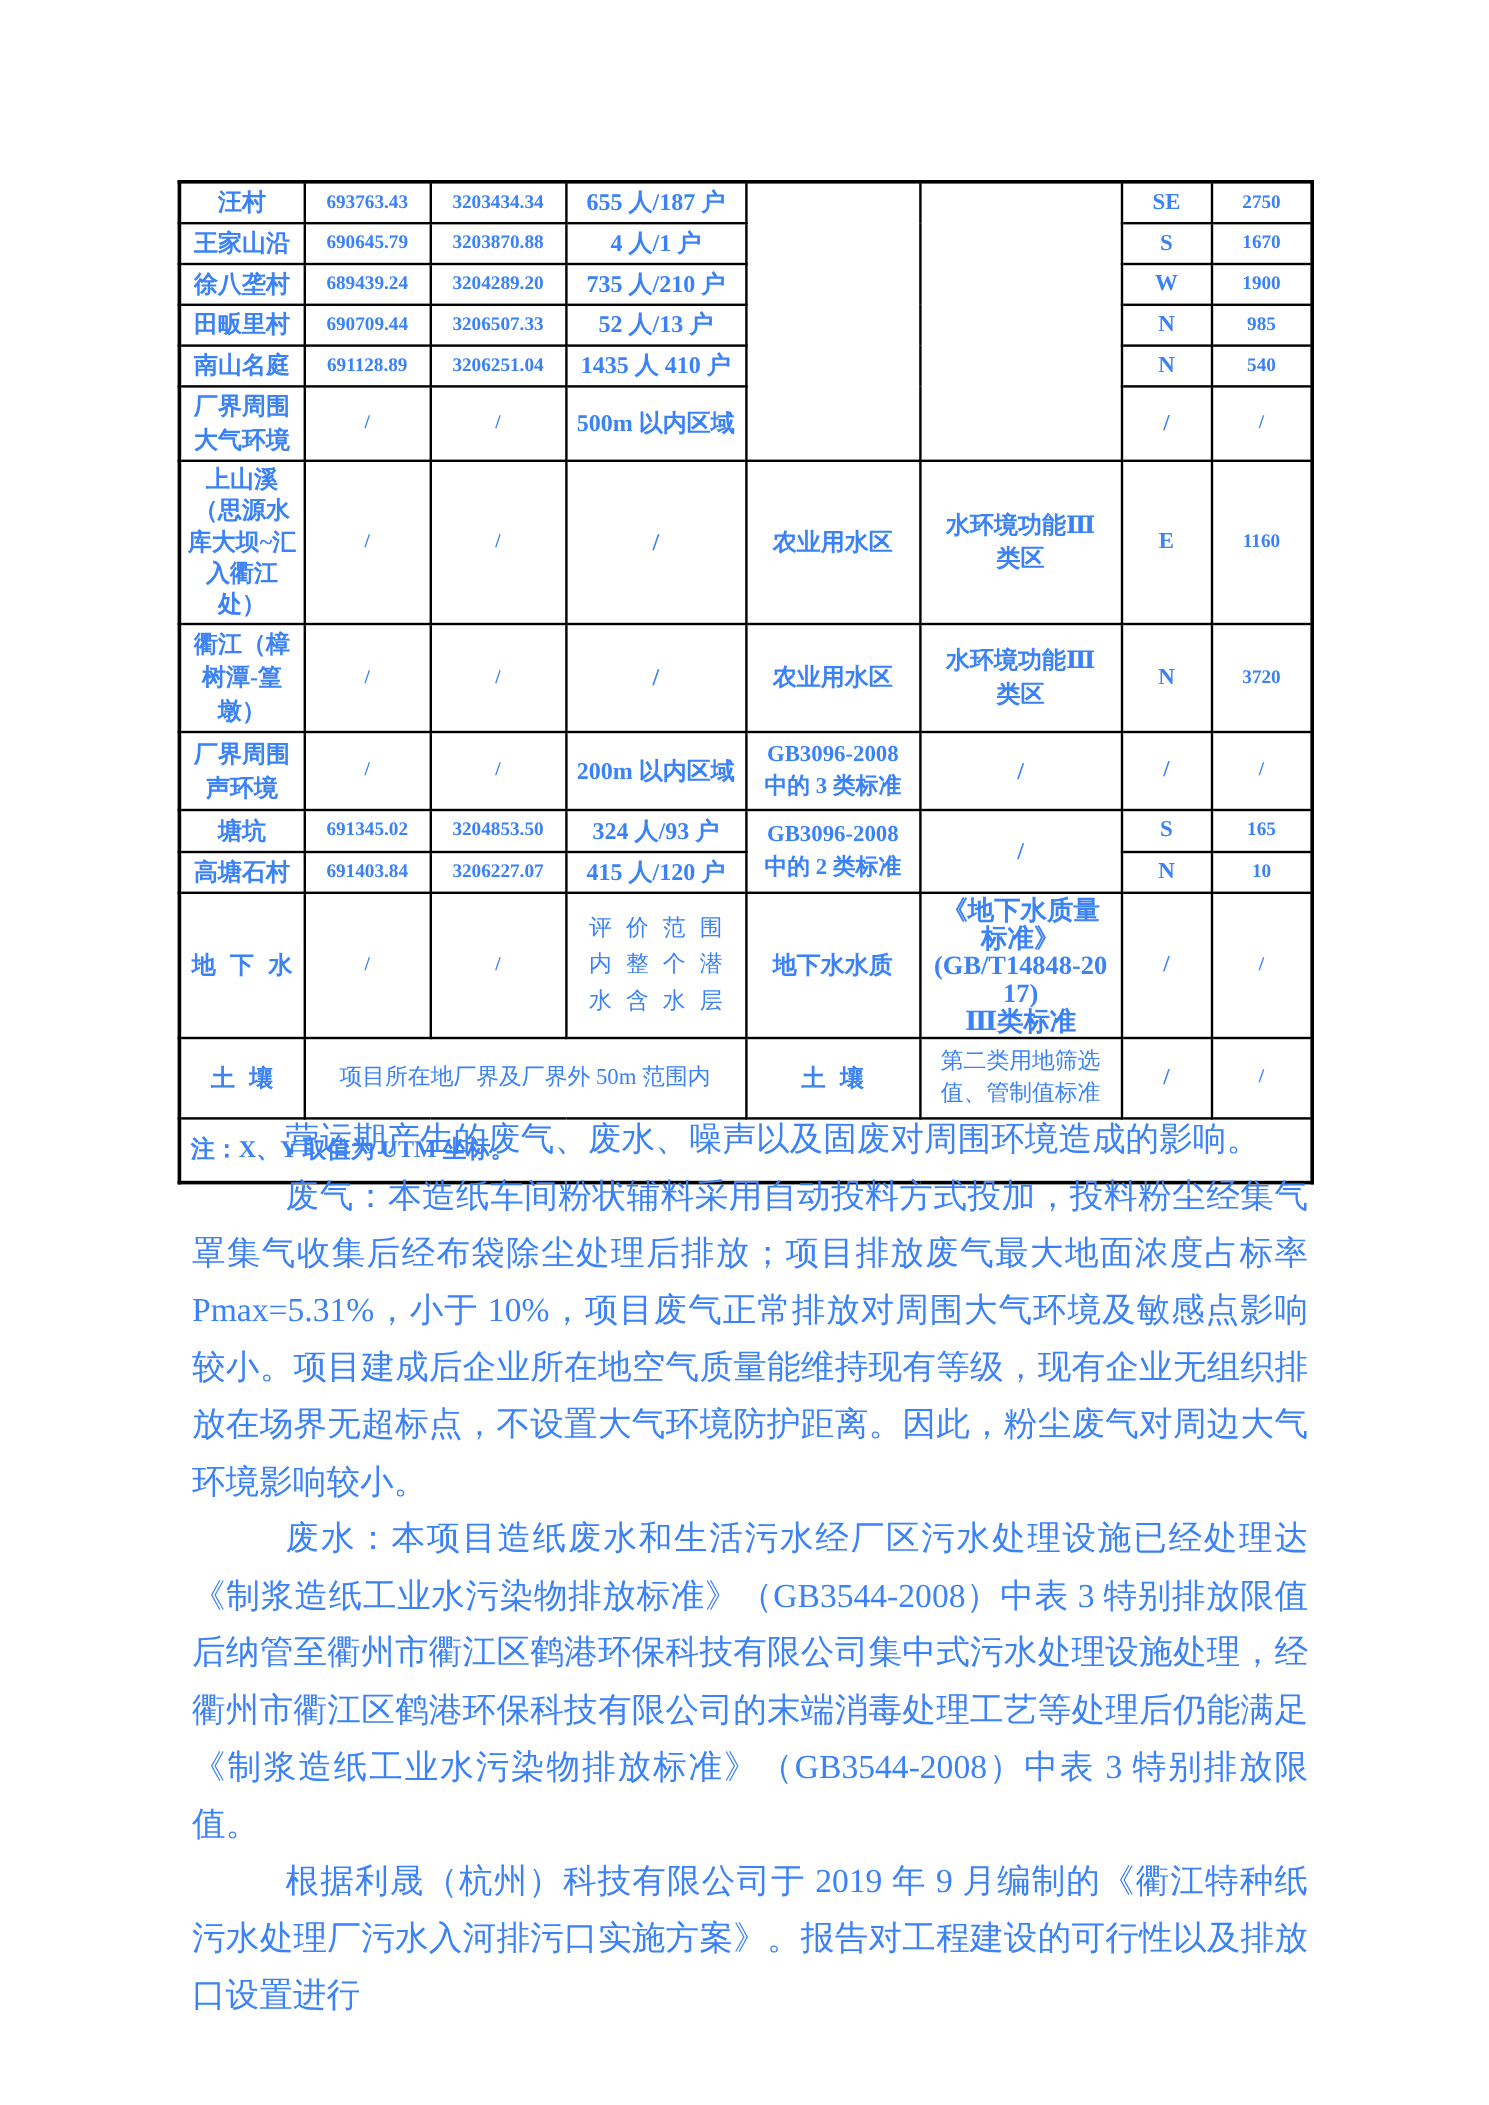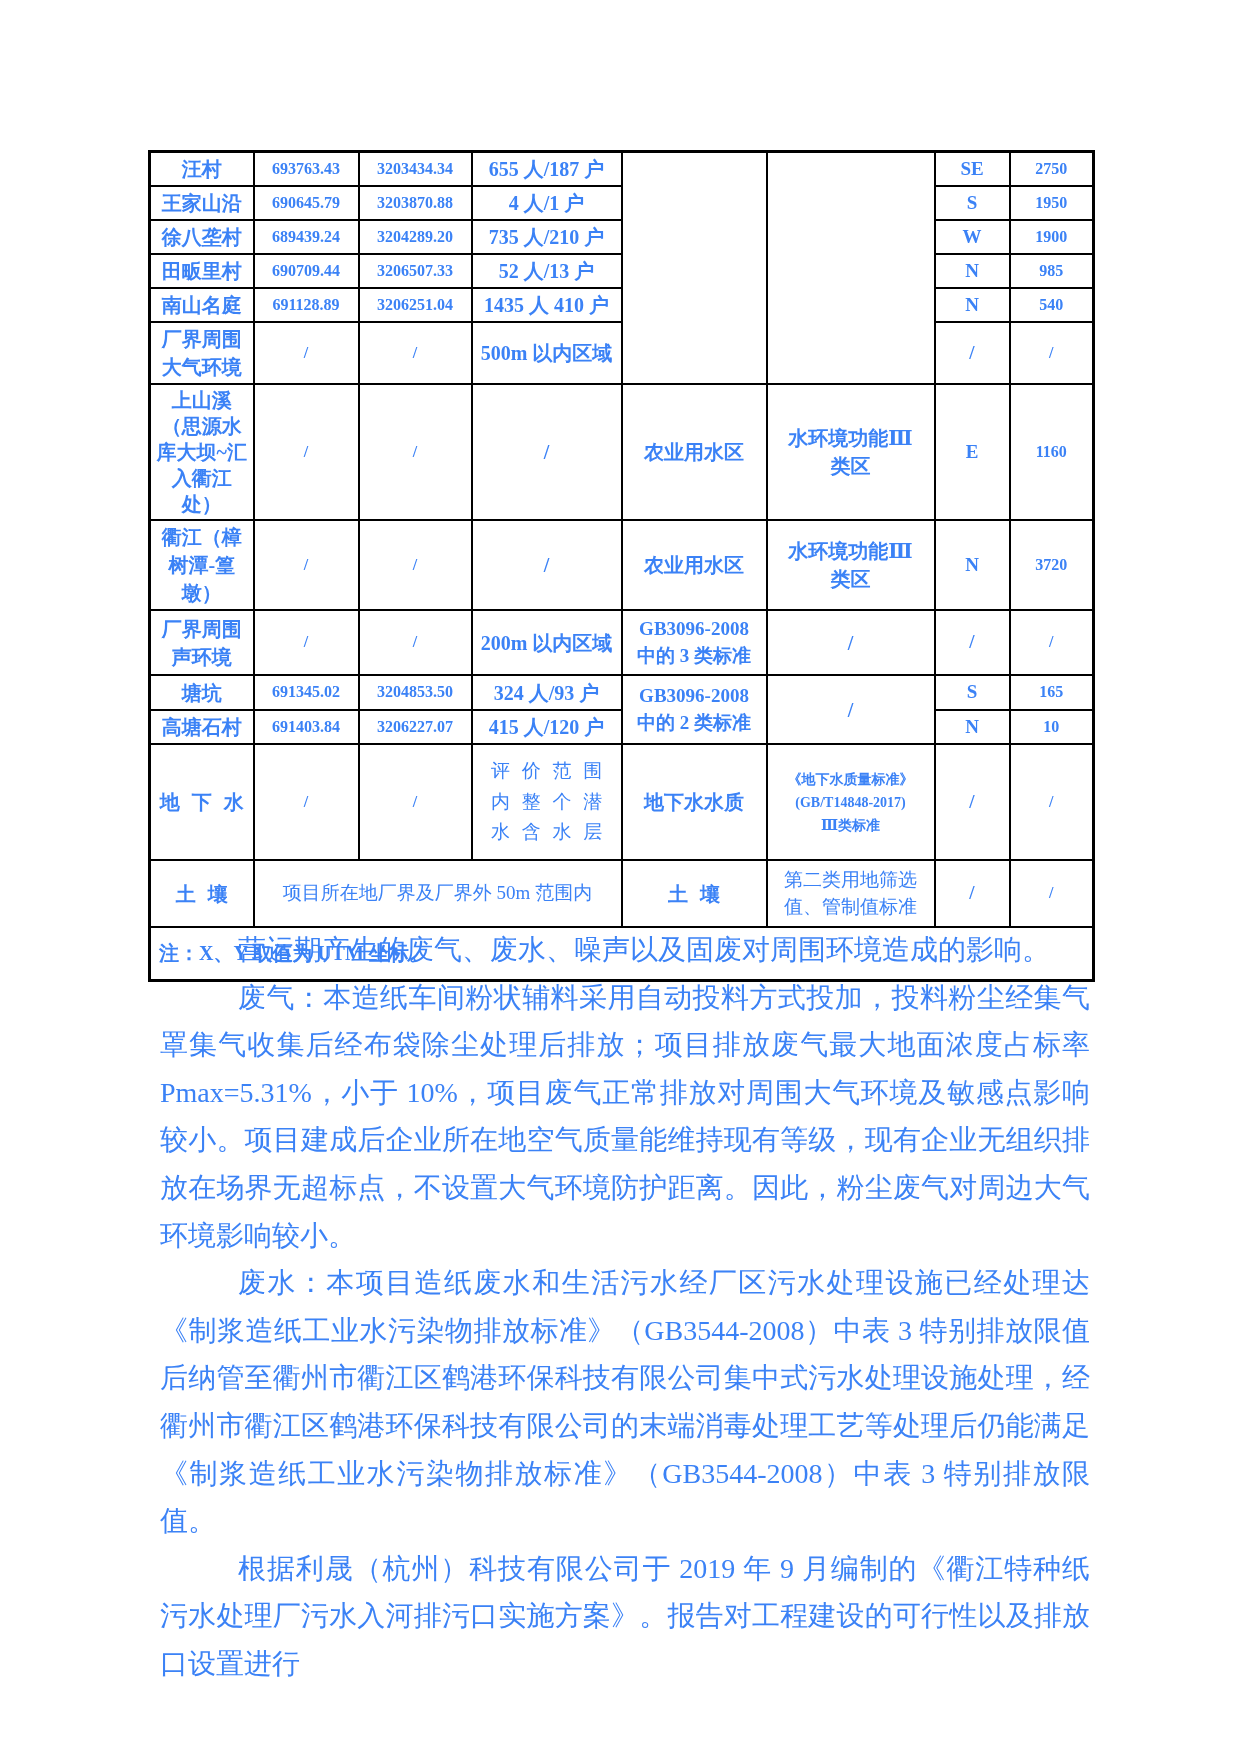--- a/index.html
+++ b/index.html
@@ -30,21 +30,21 @@
   }
   .envtable td.num { font-size:16px; }
   .envtable td.dir { font-size:19px; }
   .envtable td.reg { font-weight:normal; }
   .envtable td.small { font-size:19px; }
   .envtable td.pad12 { padding:2px 12px; }
   .envtable td.spread { word-spacing:7px; }
   .envtable td.scalecell { line-height:1.6;margin-left:32px; }
   .envtable td.longname { line-height:26px; padding:2px 3px; }
   .envtable td.gwstd {
-    font-size:14px; line-height:23px;
+    font-size:22px; line-height:23px;
     word-break:break-all; padding:2px 10px;
   }
   .gwstd .blk { display:block; }
   .u { }
   .envtable td.notecell {
     text-align:left;
     font-size:20px;
     padding:4px 8px;
   }
   .textblock {
@@ -95,21 +95,21 @@
         <td rowspan="6"></td>
         <td class="dir">SE</td>
         <td class="num">2750</td>
       </tr>
       <tr style="height:32px">
         <td>王家山沿</td>
         <td class="num">690645.79</td>
         <td class="num">3203870.88</td>
         <td>4 人/1 户</td>
         <td class="dir">S</td>
-        <td class="num">1950</td>
+        <td class="num">1670</td>
       </tr>
       <tr style="height:33px">
         <td>徐八垄村</td>
         <td class="num">689439.24</td>
         <td class="num">3204289.20</td>
         <td>735 人/210 户</td>
         <td class="dir">W</td>
         <td class="num">1900</td>
       </tr>
       <tr style="height:34px">

